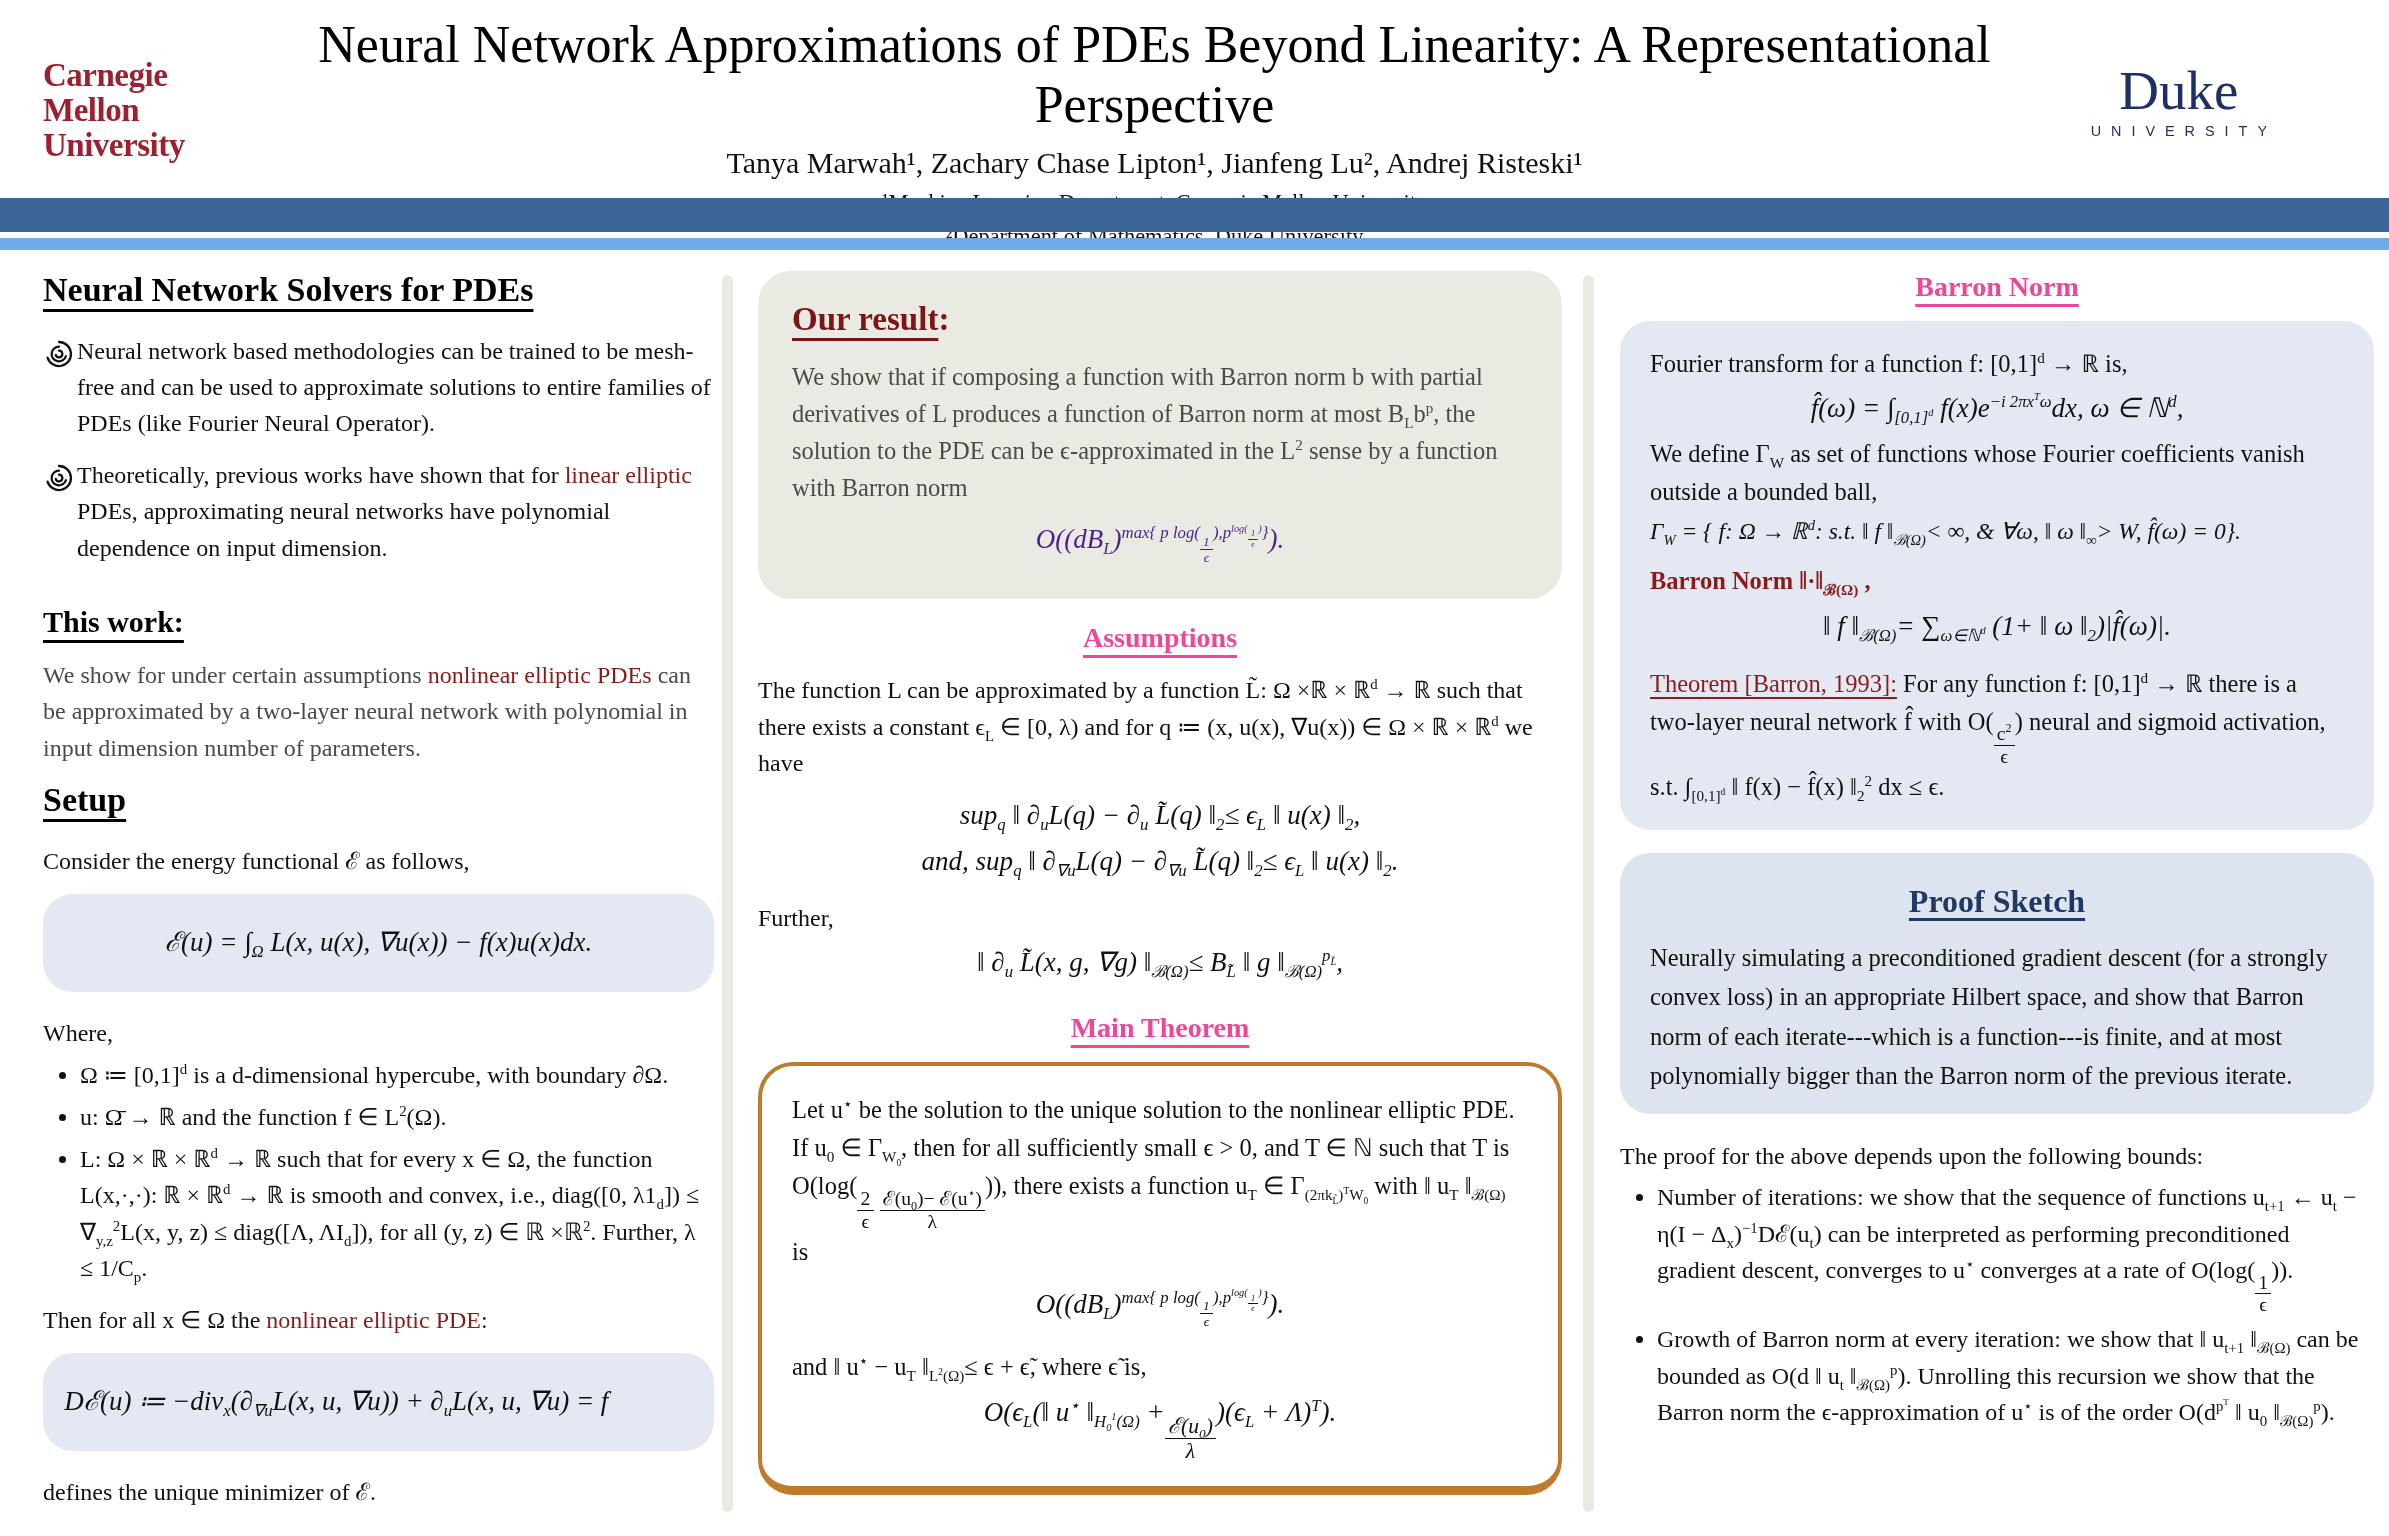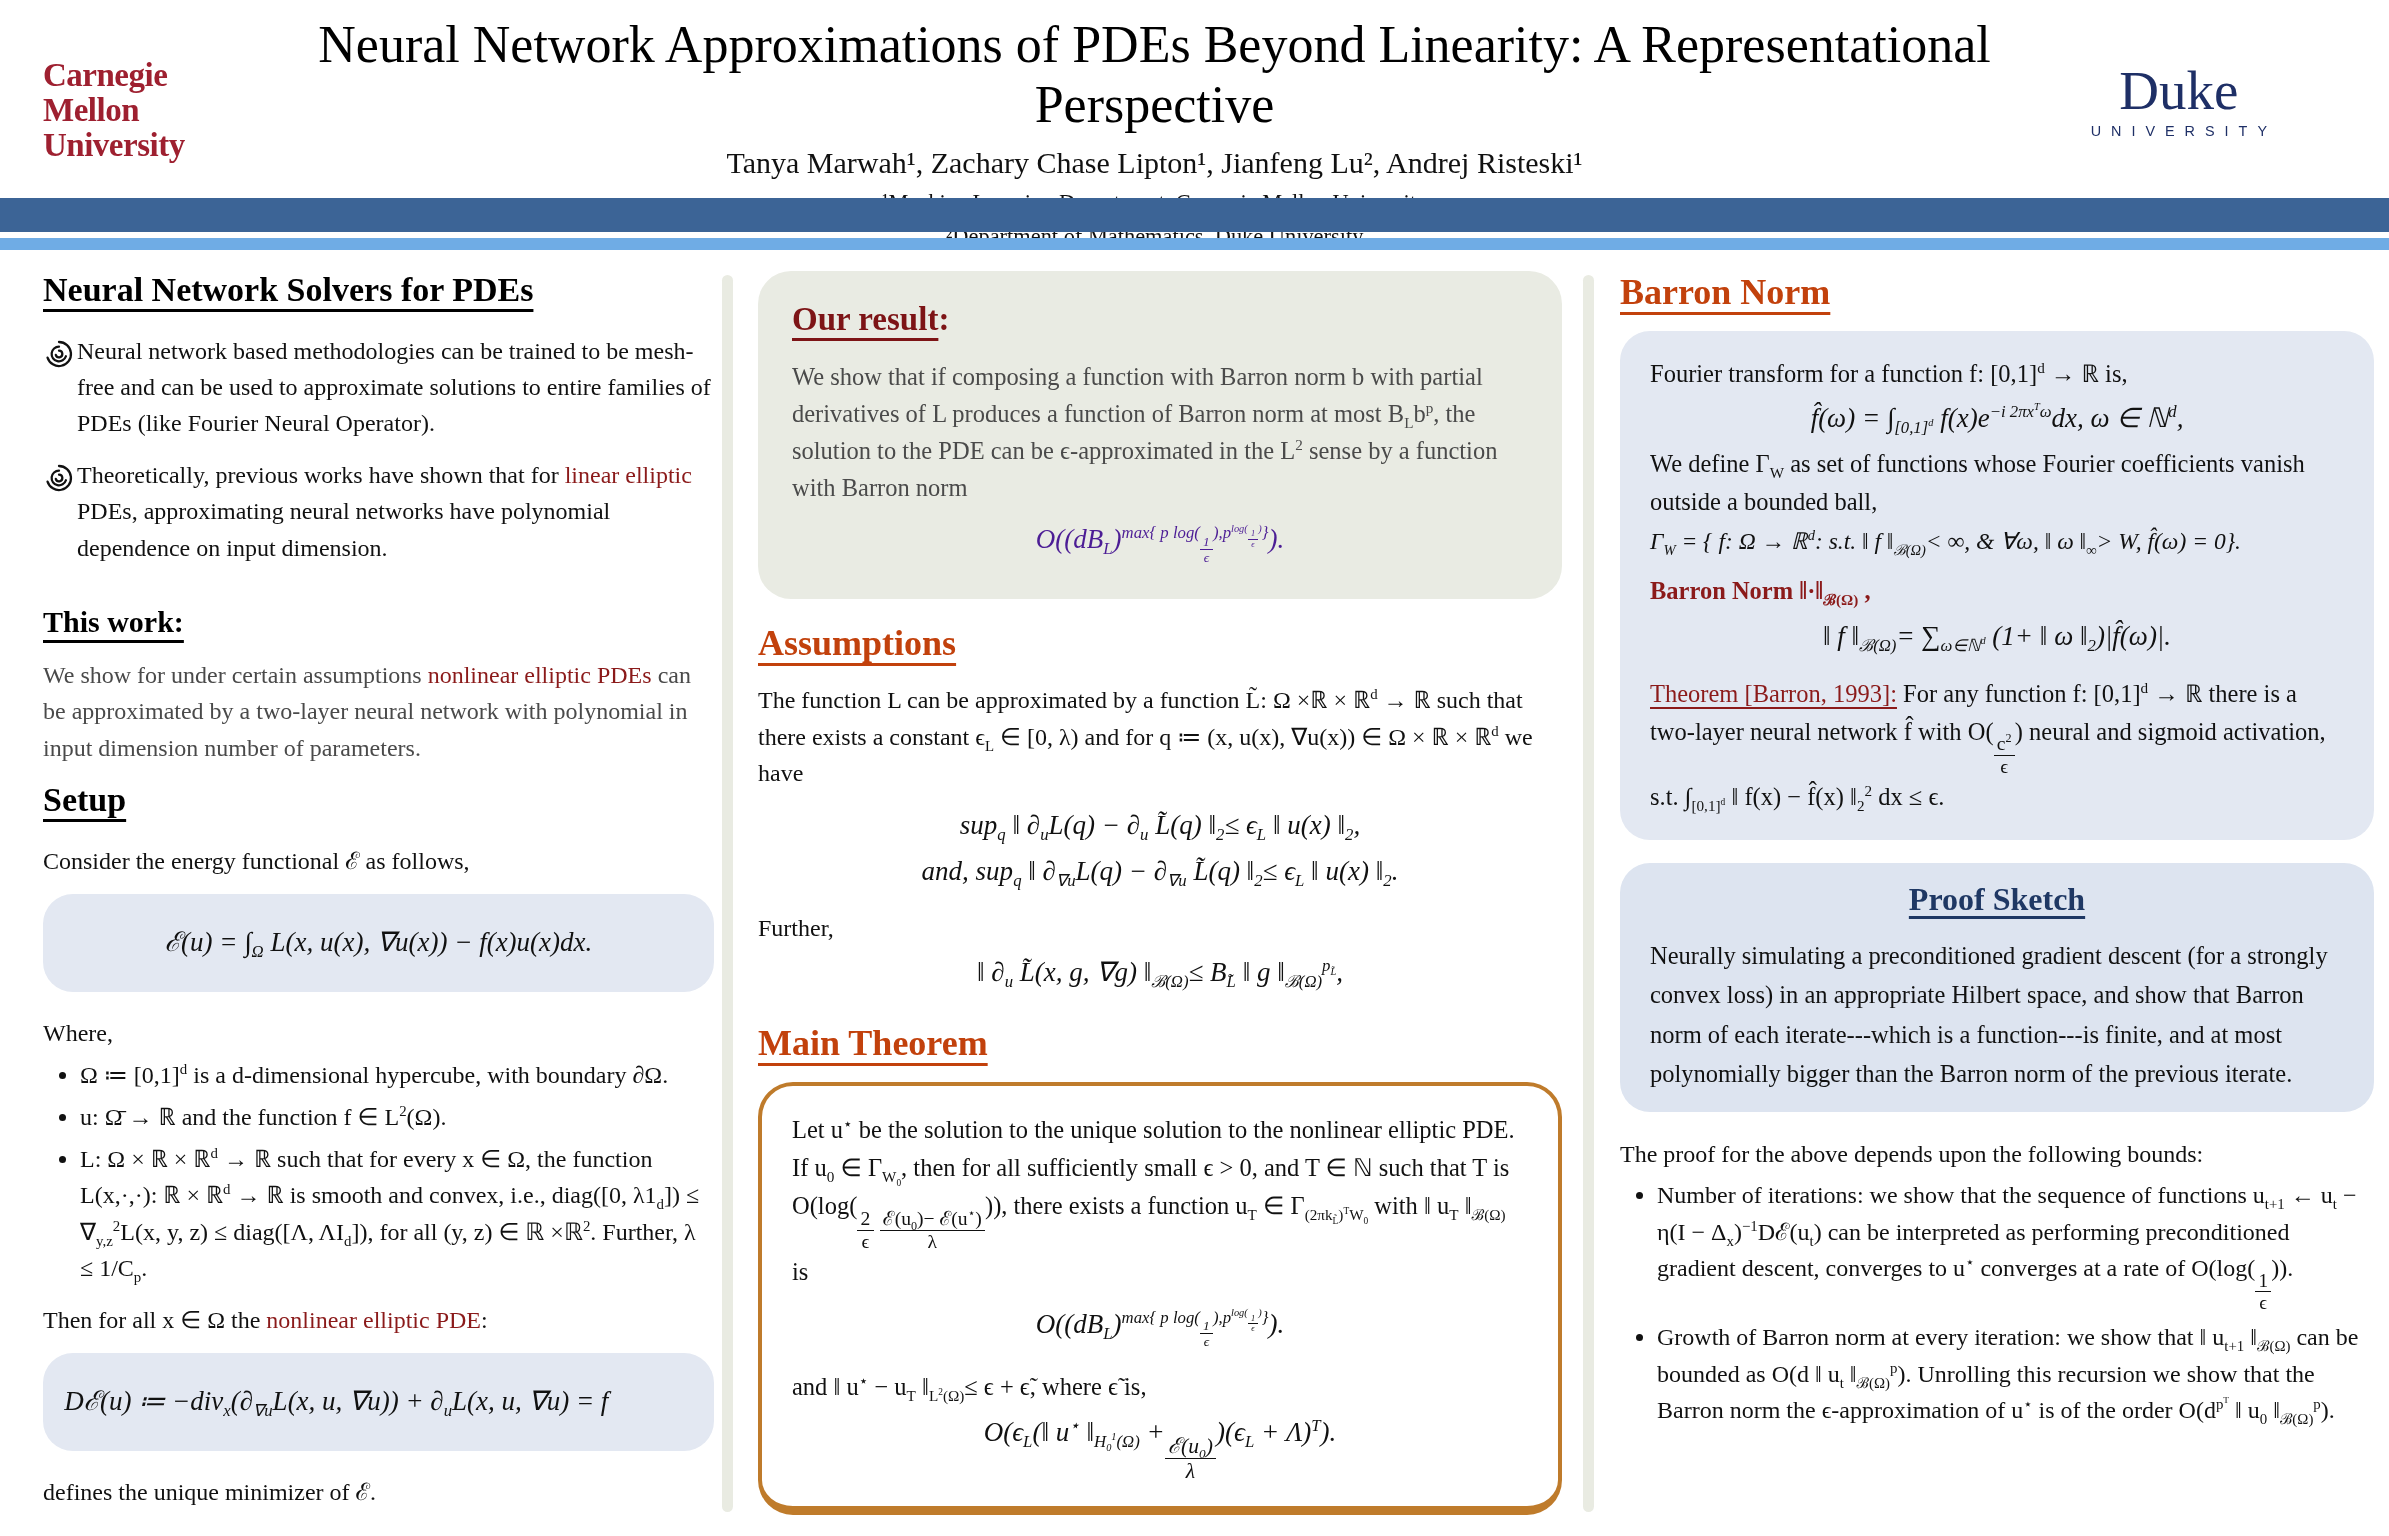--- a/index.html
+++ b/index.html
@@ -29,21 +29,21 @@
   .col-right{left:1620px;width:754px;}
   .vdiv{position:absolute;top:275px;height:1237px;width:10.7px;border-radius:6.4px;background:#e9ebe2;}
   .vdiv-1{left:722px;}
   .vdiv-2{left:1583px;}
 
   
   .hd{font-weight:bold;text-decoration:underline;text-decoration-thickness:3.2px;
       text-underline-offset:7.5px;margin:0 0 23.5px 0;}
   .h-black{font-size:34px;color:#000;}
   .h-small{font-size:30px;margin:30px 0 18px 0;}
-  .h-gray{font-size:36px;color:#c2410c;margin:30px 0 18px 0;}
+  .h-gray{font-size:28px;color:#ec4899;margin:30px 0 18px 0;text-align:center;}
   .h-red{font-size:33px;color:#7d1416;font-weight:bold;margin:0 0 21.3px 0;}
   .h-red .u{text-decoration:underline;text-decoration-thickness:3.2px;text-underline-offset:7.5px;}
   .h-navy{font-size:32px;color:#1f3864;text-align:center;font-weight:bold;
           text-decoration:underline;text-decoration-thickness:2.7px;text-underline-offset:6.4px;
           margin:0 0 18px 0;}
 
   
   p{font-size:24px;line-height:1.52;margin:0 0 15px 0;}
   .gray{color:#4a4a4a;}
   .red{color:#8b1a1a;}
@@ -67,21 +67,21 @@
   
   .bluebox{background:#e3e8f2;border-radius:30px;padding:23.5px 30px;margin:10.7px 0 23.5px 0;}
   .formula-box{padding:30px 21.3px;}
   .sagebox{background:#e9ebe3;border-radius:33px;padding:30px 34px;margin:0 0 23.5px 0;}
   .sagebox p{font-size:24.5px;line-height:1.5;color:#4a4a4a;}
   .sagebox .fcenter{color:#4c1d95;margin-bottom:4.3px;}
   .theorem-box{background:#fff;border:4.8px solid #bf7b2b;border-bottom-width:9.6px;
                border-radius:35px;padding:25.6px 30px 19px 30px;}
   .theorem-box p{font-size:24.5px;line-height:1.55;}
   .barron-box p{font-size:24.5px;line-height:1.55;}
-  .proof-box{background:#dde4f0;padding:18px 30px 19px 30px;}
+  .proof-box{background:#dde4f0;padding:30px 30px 19px 30px;}
   .proof-box p{font-size:24.5px;line-height:1.6;}
 </style>
 </head>
 <body>
 
 <div class="poster">
 
   <div class="cmu">
     <div>Carnegie</div>
     <div>Mellon</div>

